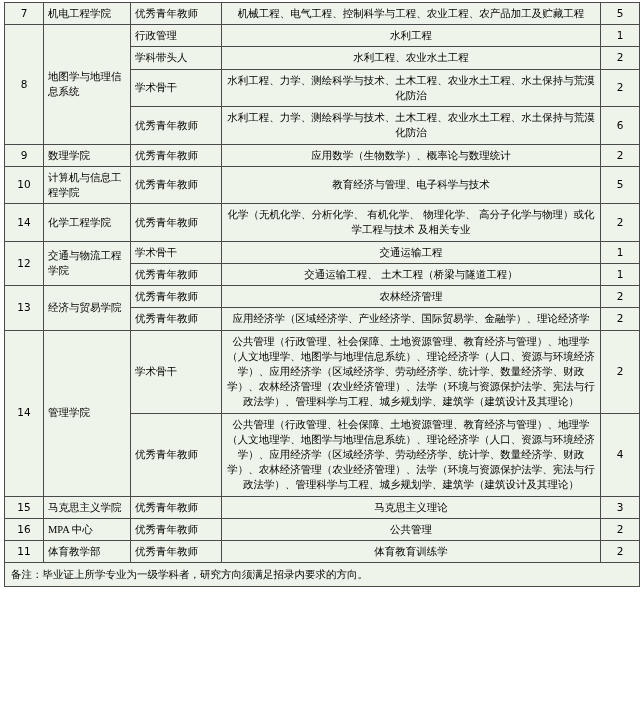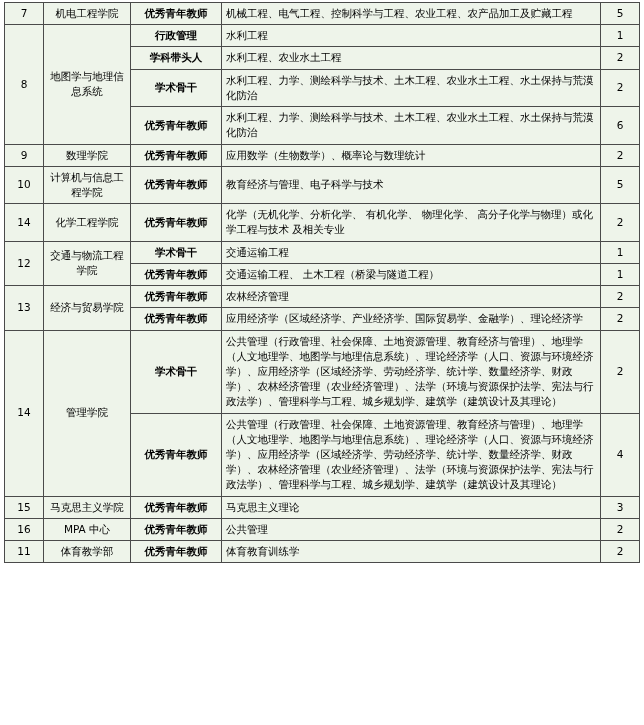--- a/index.html
+++ b/index.html
@@ -34,29 +34,28 @@
     padding: 3px 4px;
     vertical-align: middle;
     word-break: break-all;
   }
   td.c-num {
     width: 30px;
     text-align: center;
   }
   td.c-college {
     width: 78px;
-    text-align: center;
+    text-align: left;
+    font-family: Liberation Serif, serif;
   }
   td.c-type {
     width: 82px;
-    text-align: center;
-    font-weight: bold;
   }
   td.c-major {
-    text-align: left;
+    text-align: center;
   }
   td.c-count {
     width: 30px;
     text-align: center;
   }
   .note {
     margin: 0 4px;
     border: 1px solid #4a4a4a;
     border-top: none;
     background: #eef4ea;
@@ -202,14 +201,15 @@
         <td class="c-num" rowspan="1">11</td>
         <td class="c-college" rowspan="1">体育教学部</td>
         <td class="c-type">优秀青年教师</td>
         <td class="c-major">体育教育训练学</td>
         <td class="c-count">2</td>
       </tr>
 
     </tbody>
   </table>
 
+  <div class="note">备注：毕业证上所学专业为一级学科者，研究方向须满足招录内要求的方向。</div>
 
 </div>
 
 </body></html>

